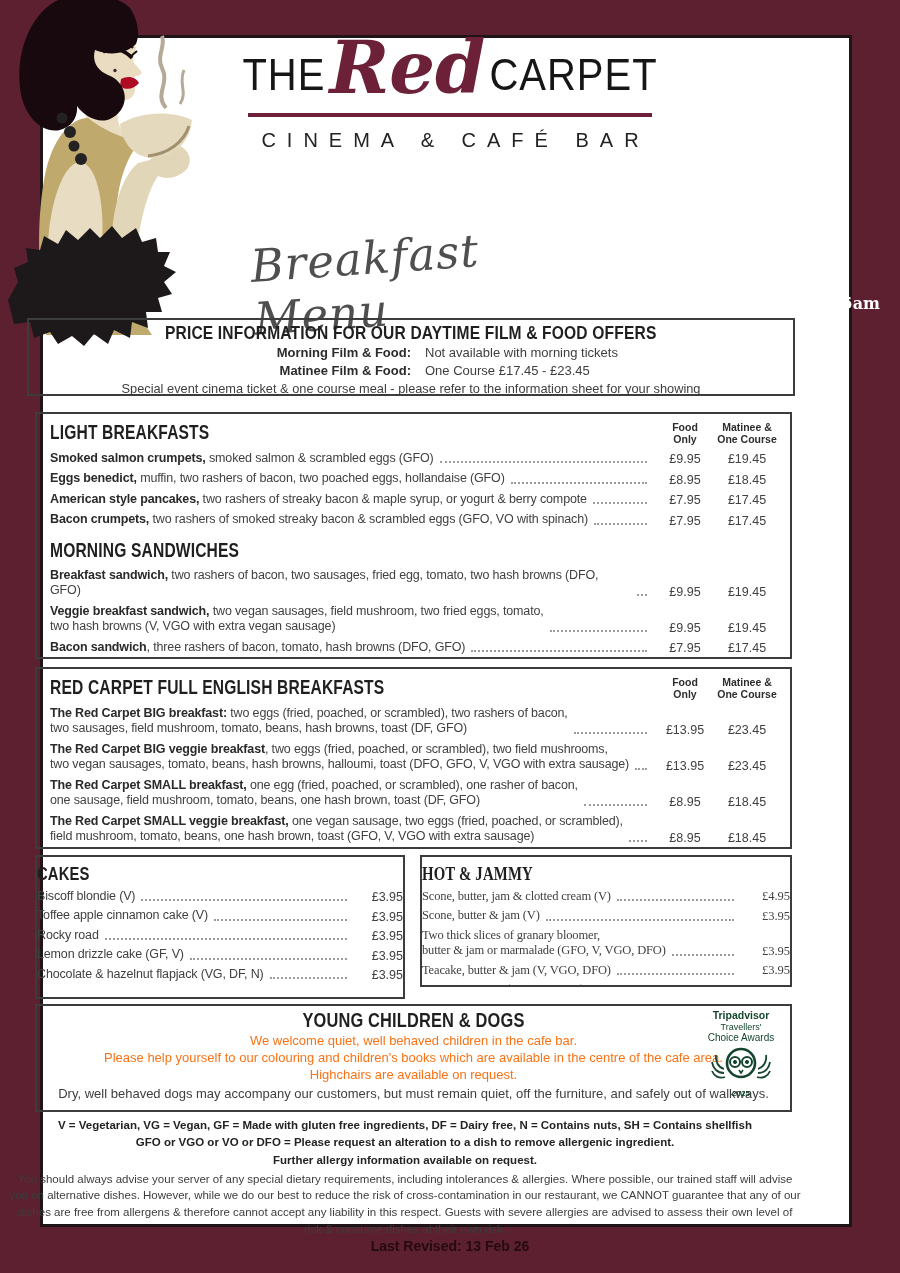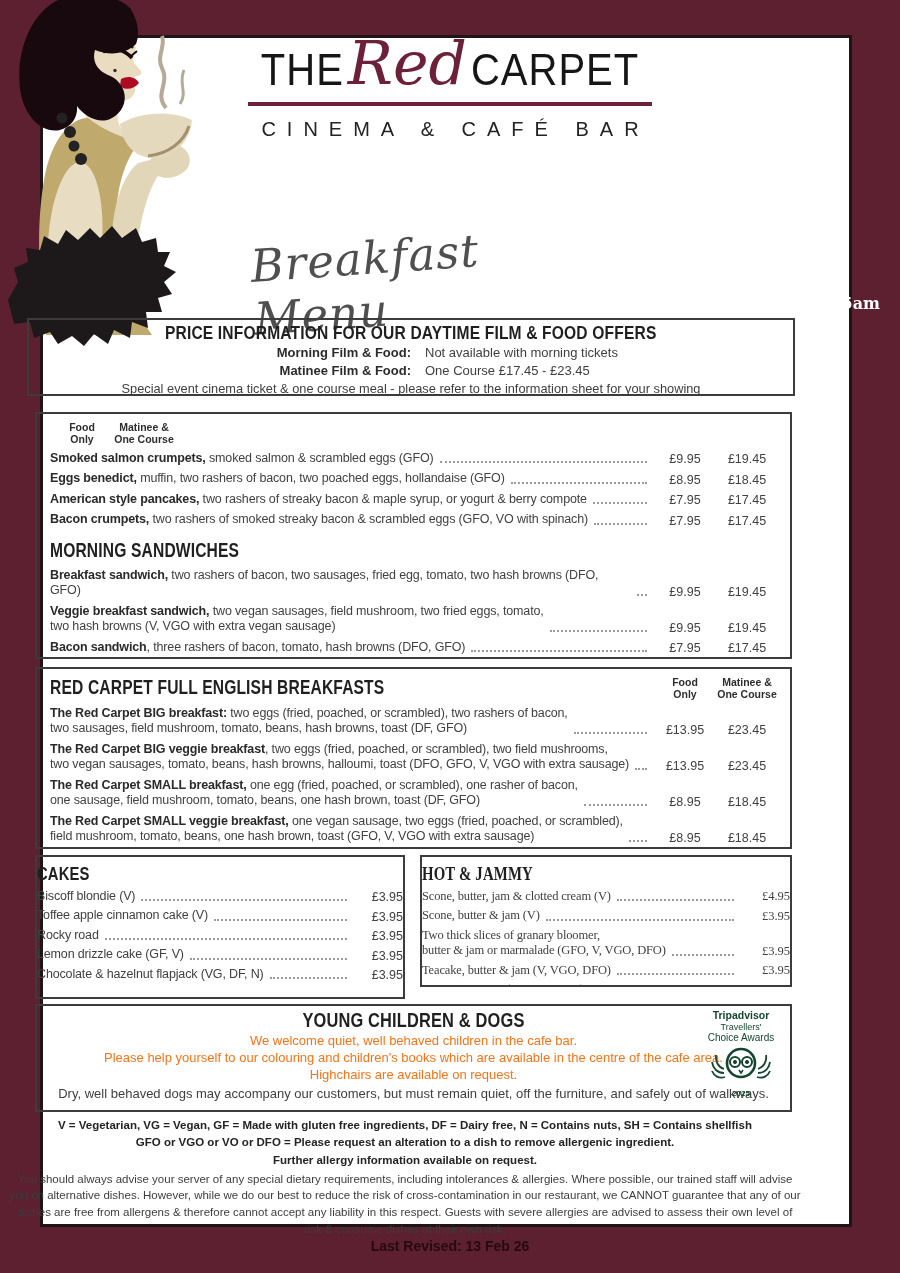--- a/index.html
+++ b/index.html
@@ -18,21 +18,21 @@
   
   .cond { display:inline-block; font-weight:700; color:#1f1f1f; white-space:nowrap;
           transform:scaleX(0.78); transform-origin:left center; letter-spacing:.2px; }
   .cond-c { display:inline-block; font-weight:700; color:#1f1f1f; white-space:nowrap;
           transform:scaleX(0.82); transform-origin:center center; letter-spacing:.2px; }
 
   
   .logo { position:absolute; left:246px; top:42px; width:408px; text-align:center; }
   .logo-line { display:flex; justify-content:center; align-items:center; }
   .logo-the,.logo-carpet { font-size:40px; color:#161616; letter-spacing:1px; transform:scaleY(1.12); font-weight:400; }
-  .logo-red { font-family:"DejaVu Serif", serif; font-style:italic; font-size:60px; font-weight:400;
+  .logo-red { font-family:"DejaVu Serif", serif; font-style:italic; font-size:72px; font-weight:700;
               color:#6d2139; line-height:.9; margin:0 4px; position:relative; top:-6px; }
   .logo-divider { height:4px; background:#6d2139; margin:6px 2px 12px 2px; }
   .logo-sub { font-size:20px; letter-spacing:11px; color:#232323; padding-left:11px; }
 
   
   .script-title { position:absolute; left:252px; top:226px; width:400px;
      font-family:"DejaVu Serif", serif; font-style:italic; font-size:45px; color:#4f4f4f;
      transform:rotate(-4deg); word-spacing:28px; letter-spacing:1px; }
   .served { position:absolute; right:20px; top:294px; font-family:"DejaVu Serif", serif;
      font-weight:700; font-size:16px; color:#ffffff; }
@@ -163,20 +163,21 @@
         <div class="pi-row">
           <span class="pi-label">Matinee Film &amp; Food:</span>
           <span class="pi-value">One Course £17.45 - £23.45</span>
         </div>
       </div>
     <div class="pi-note">Special event cinema ticket &amp; one course meal - please refer to the information sheet for your showing</div>
   </div>
 
   <div class="menu-box box1" id="menu-box-0">
       <div class="group-head">
+        <div class="group-title"><span class="cond">LIGHT BREAKFASTS</span></div>
         <div class="col-h">Food
 Only</div>
         <div class="col-h mat">Matinee &amp;
 One Course</div>
       </div>
       <div class="m-item">
         <div class="m-left">
           <div class="m-text"><b>Smoked salmon crumpets,</b> smoked salmon &amp; scrambled eggs (GFO)</div>
           <div class="m-lead"></div>
         </div>

